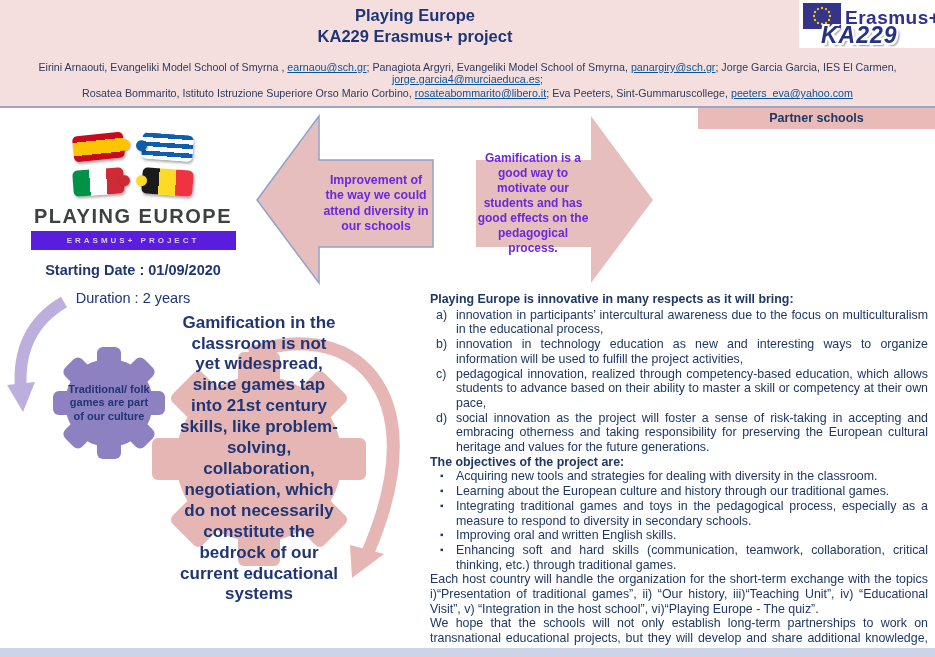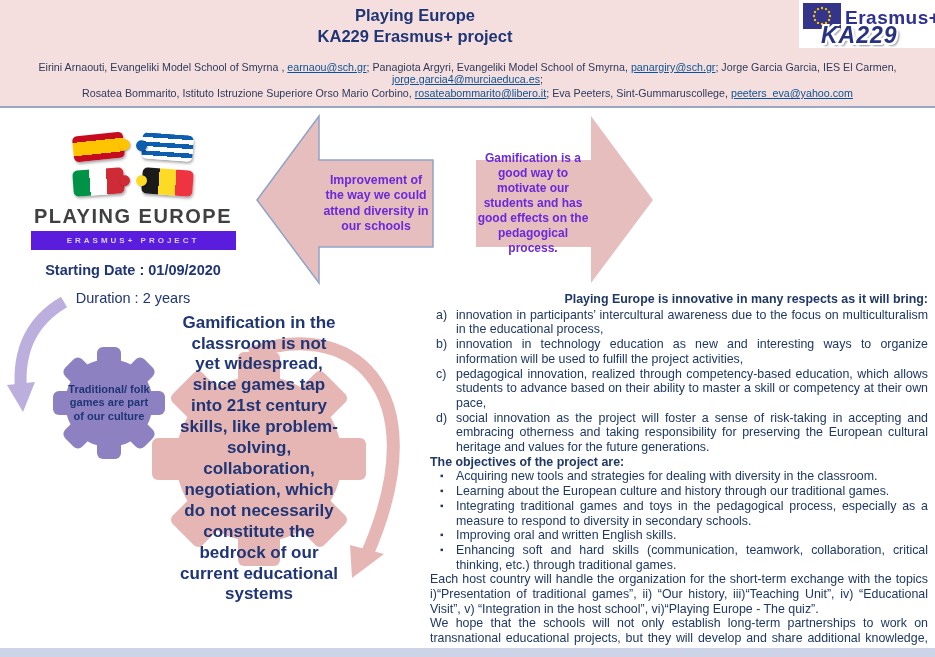--- a/index.html
+++ b/index.html
@@ -87,21 +87,21 @@
   .gear-purple .gear-body { inset:12px; background:#8e81c1; }
   .gear-pink .gear-body { inset:24px; background:#e6b6b4; }
   .gear-text { position:absolute; display:flex; align-items:center; justify-content:center;
     text-align:center; font-weight:bold; color:#1f3575; }
   .gear-purple .gear-text { inset:14px; font-size:11px; line-height:1.2; }
   .gear-pink .gear-text { inset:26px 26px; font-size:17px; line-height:1.23; }
 
   
   .main-text { position:absolute; left:430px; top:292px; width:498px;
     font-size:12.4px; line-height:14.7px; color:#1f3864; }
-  .mt-heading { text-align:right; font-weight:bold; margin:0 0 1px 0; }
+  .mt-heading { text-align:left; font-weight:bold; margin:0 0 1px 0; }
   .lettered { display:flex; }
   .lettered .lab { flex:0 0 26px; padding-left:6px; }
   .lettered .txt { flex:1; text-align:justify; }
   .obj-heading { font-weight:bold; }
   .obj-list { margin:0; padding:0; list-style:none; }
   .obj-list li { position:relative; padding-left:26px; text-align:justify; }
   .obj-list li::before { content:"▪"; position:absolute; left:10px; top:0; font-size:10px; }
   .para { margin:0; text-align:justify; }
 
   .footer-bar { position:absolute; left:0; bottom:0; width:935px; height:9px; background:#cdd4e8; }
@@ -142,20 +142,21 @@
               <circle cx="15" cy="6.1" r="1.2"></circle>
           </g>
         </svg>
       </span>
       <span class="erasmus-brand">Erasmus+</span>
     </div>
     <div class="ka229">KA229</div>
   </div>
 
   <div class="partner-box">
+    <div class="partner-header">Partner schools</div>
   </div>
 
   <div class="project-logo">
     <div class="flags-grid">
       <div class="flag flag-spain"></div>
       <div class="flag flag-greece"></div>
       <div class="flag flag-italy"></div>
       <div class="flag flag-belgium"></div>
     </div>
     <div class="logo-title">PLAYING EUROPE</div>

